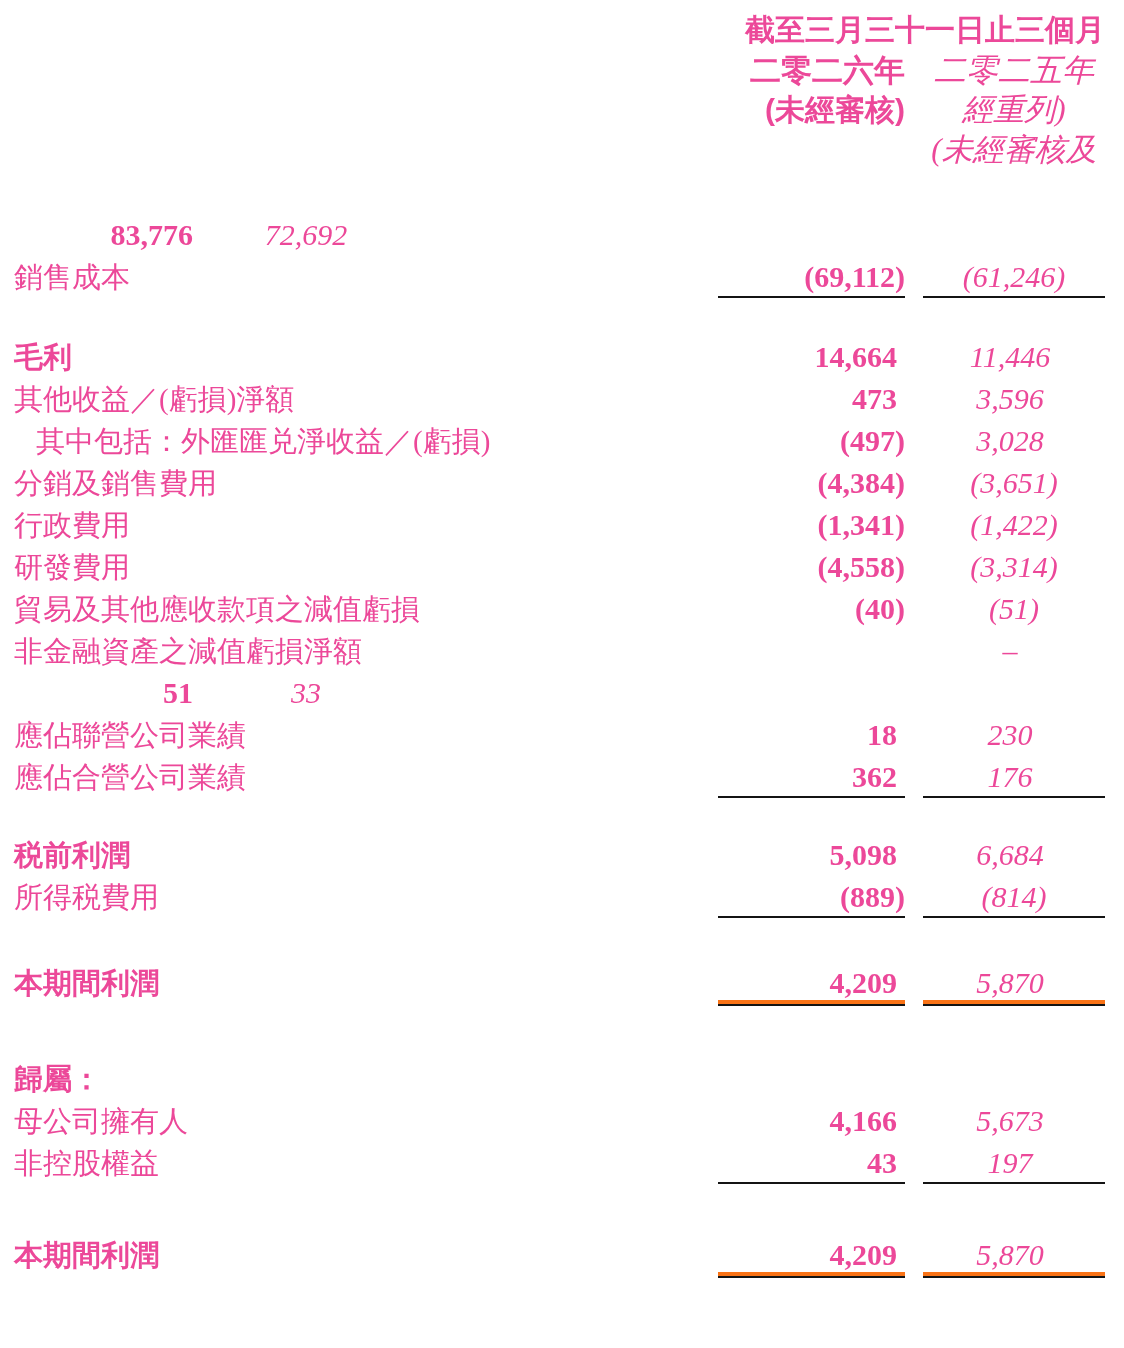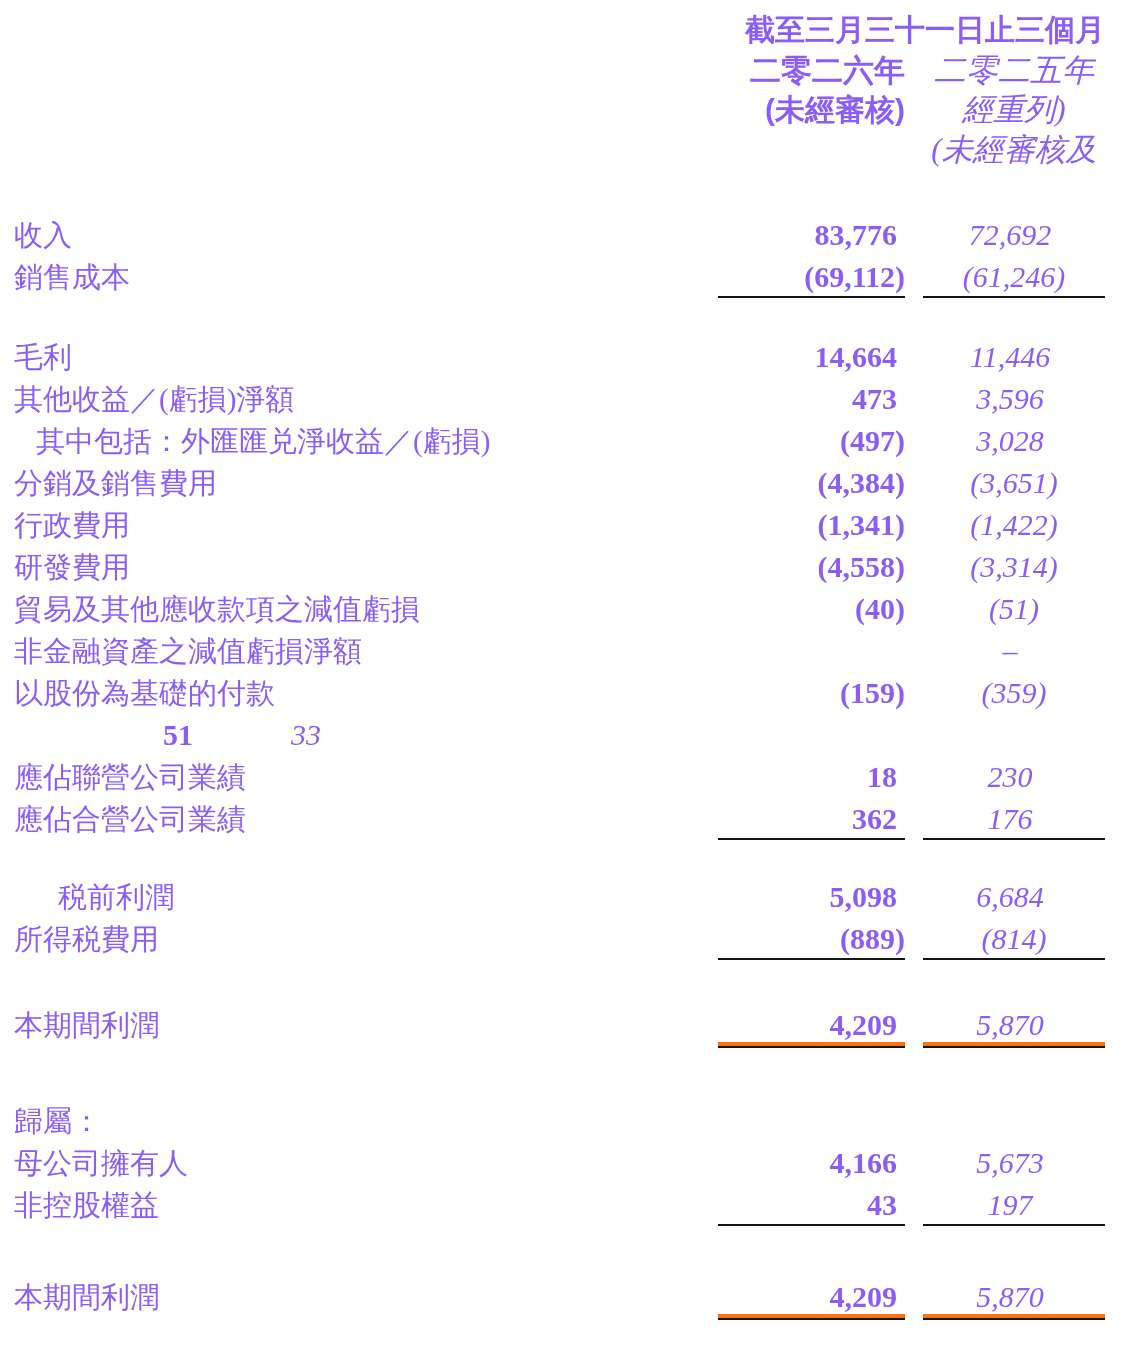--- a/index.html
+++ b/index.html
@@ -1,17 +1,17 @@
 <!DOCTYPE html>
 <html><head>
 <meta charset="utf-8">
 <style>
   html,body{margin:0;padding:0;background:#ffffff;}
   .page{
-    width:1124px;height:1348px;background:#ffffff;color:#8b5cf6;
+    width:1124px;height:1348px;background:#ffffff;color:#ec4899;
     box-sizing:border-box;padding:10px 19px 0 14px;overflow:hidden;
     font-family:"Liberation Serif","DejaVu Serif",serif;
   }
   
   .hline{height:40px;line-height:40px;display:flex;align-items:baseline;}
   .h1{display:block;text-align:right;font-family:"Liberation Sans","DejaVu Sans",sans-serif;
       font-weight:700;font-size:30px;}
   .bold-sans{font-family:"Liberation Sans","DejaVu Sans",sans-serif;font-weight:700;}
   .serifh{font-family:"Liberation Serif","DejaVu Serif",serif;font-weight:400;}
   
@@ -19,23 +19,23 @@
   .colB{width:187px;flex:0 0 187px;text-align:right;}
   .gapcol{width:18px;flex:0 0 18px;}
   .colC{width:182px;flex:0 0 182px;text-align:center;font-style:italic;}
   
   .rows{margin-top:44px;}
   .row{display:flex;height:42px;line-height:42px;font-size:30px;align-items:stretch;}
   .row .label{font-size:29px;}
   .num{font-size:30px;}
   .colB.num{font-weight:700;}
   .no-paren{padding-right:8px;box-sizing:border-box;}
-  .bold-row .label{font-family:"Liberation Sans","DejaVu Sans",sans-serif;font-weight:400;}
+  .bold-row .label{font-family:"Liberation Sans","DejaVu Sans",sans-serif;font-weight:700;}
   .indent .label{padding-left:22px;box-sizing:border-box;}
-  .gap38{margin-top:38px;} .gap36{margin-top:36px;margin-left:44px;} .gap44{margin-top:44px;}
+  .gap38{margin-top:38px;} .gap36{margin-top:36px;} .gap44{margin-top:44px;}
   .gap54{margin-top:54px;} .gap50{margin-top:50px;}
   .rule-s .colB,.rule-s .colC{border-bottom:2px solid #141414;box-sizing:border-box;}
   .rule-d .colB,.rule-d .colC{border-bottom:4px solid #f97316;box-sizing:border-box;position:relative;}
   .rule-d .colB::after,.rule-d .colC::after{
     content:"";position:absolute;left:0;right:0;bottom:-6px;height:2px;background:#141414;}
   
   .h2B{font-size:31px;} .h2C{font-size:32px;} .h3C{font-size:31px;}
   .h4B{font-size:30px;} .h4C{font-size:31px;}
 </style>
 </head>
@@ -61,21 +61,20 @@
       <div class="label"></div>
       <div class="colB"></div>
       <div class="gapcol"></div>
       <div class="colC serifh h3C">(未經審核及</div>
     </div>
   </div>
 
   <div class="rows">
 
     <div class="row">
-      <div class="label">收入</div>
       <div class="colB num no-paren">83,776</div>
       <div class="gapcol"></div>
       <div class="colC num no-paren">72,692</div>
     </div>
 
     <div class="row rule-s">
       <div class="label">銷售成本</div>
       <div class="colB num">(69,112)</div>
       <div class="gapcol"></div>
       <div class="colC num">(61,246)</div>
@@ -129,26 +128,20 @@
       <div class="gapcol"></div>
       <div class="colC num">(51)</div>
     </div>
 
     <div class="row">
       <div class="label">非金融資產之減值虧損淨額</div>
       <div class="gapcol"></div>
       <div class="colC num no-paren">–</div>
     </div>
 
-    <div class="row">
-      <div class="label">以股份為基礎的付款</div>
-      <div class="colB num">(159)</div>
-      <div class="gapcol"></div>
-      <div class="colC num">(359)</div>
-    </div>
 
     <div class="row">
       <div class="colB num no-paren">51</div>
       <div class="gapcol"></div>
       <div class="colC num no-paren">33</div>
     </div>
 
     <div class="row">
       <div class="label">應佔聯營公司業績</div>
       <div class="colB num no-paren">18</div>

